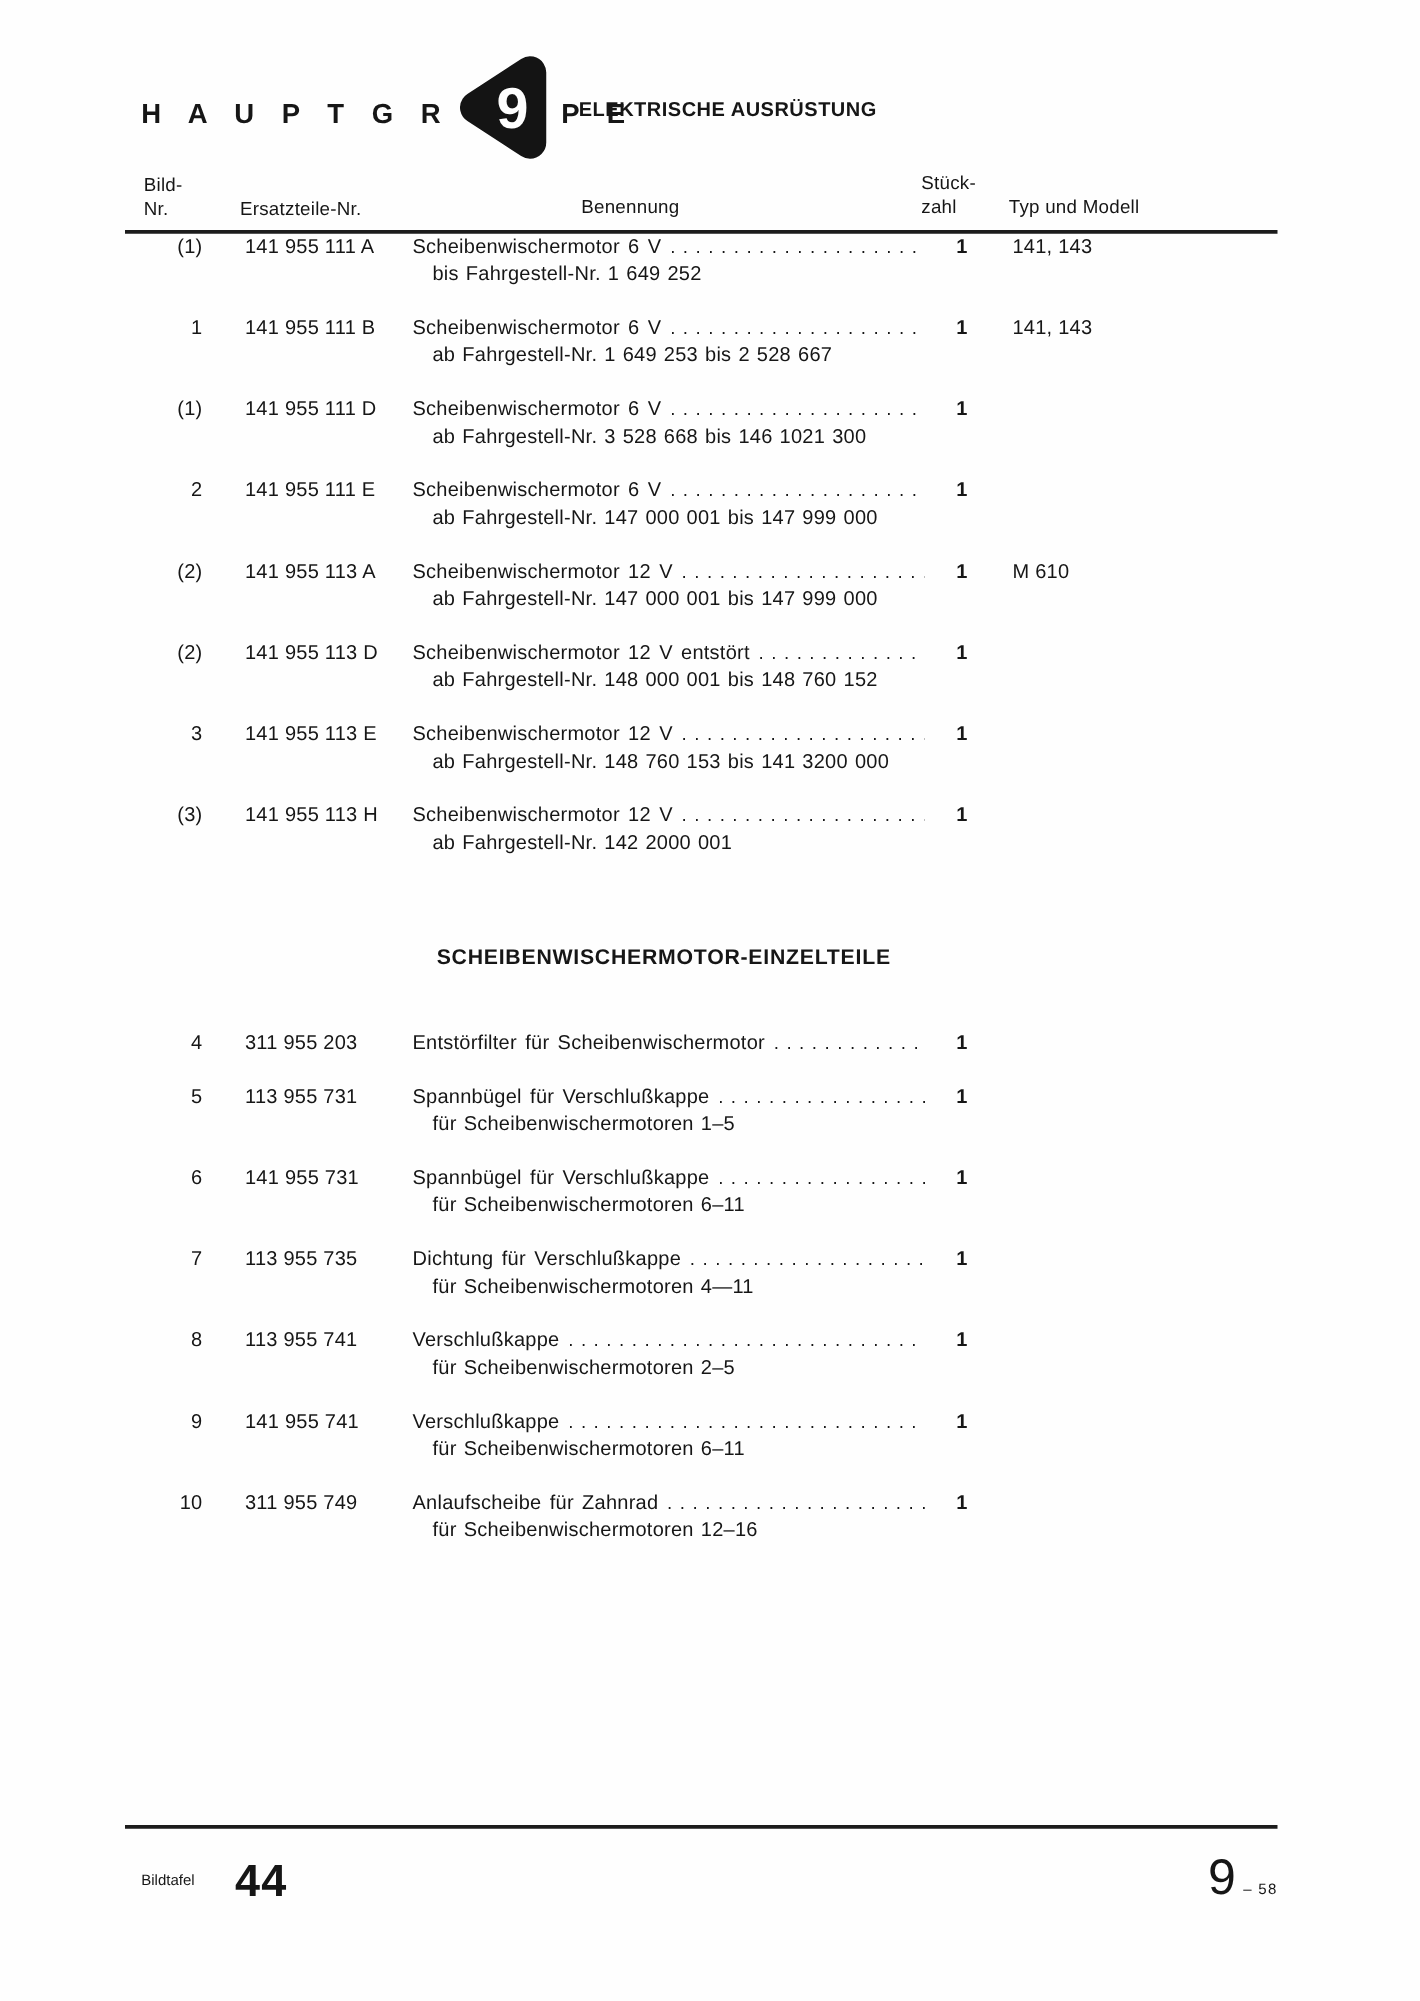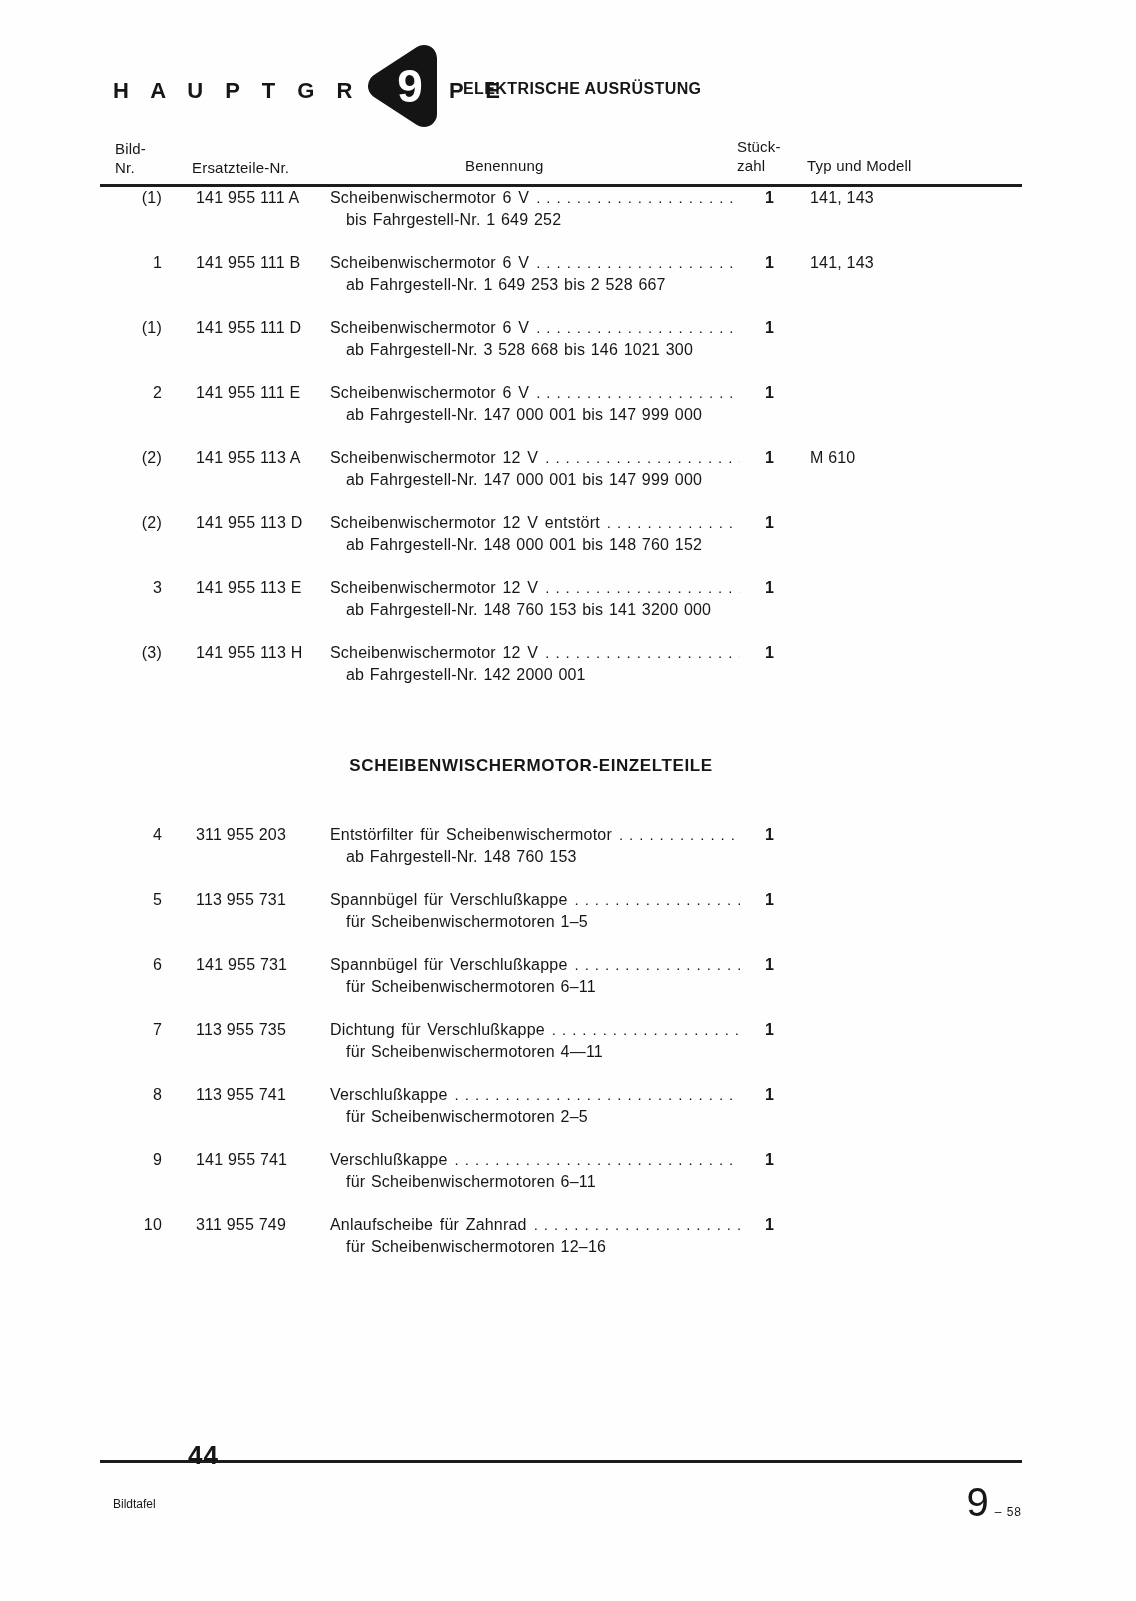--- a/index.html
+++ b/index.html
@@ -55,21 +55,21 @@
     letter-spacing:6px;padding-left:7px;font-size:15px;
   }
   .detail{padding-left:16px;white-space:nowrap;word-spacing:1px;}
   .qty{padding-left:25px;font-weight:700;}
   .model{white-space:nowrap;}
   
   .rule-bottom{
     position:absolute;left:100px;top:1460px;width:922px;height:3px;background:#1c1c1c;
   }
   .foot-label{position:absolute;left:113px;top:1497px;font-size:12px;}
-  .foot-plate{position:absolute;left:188px;top:1440px;font-size:26px;font-weight:700;letter-spacing:1px;}
+  .foot-plate{position:absolute;left:188px;top:1484px;font-size:36px;font-weight:700;letter-spacing:1px;}
   .foot-right{position:absolute;right:114px;top:1480px;display:flex;align-items:baseline;}
   .foot-group{font-size:40px;font-weight:400;}
   .foot-page{font-size:12px;margin-left:6px;letter-spacing:1px;}
 </style>
 </head>
 <body>
 
 <div class="page">
 
   <div class="brand-label">H A U P T G R U P P E</div>
@@ -212,21 +212,20 @@
     <div class="section-title second">SCHEIBENWISCHERMOTOR-EINZELTEILE</div>
 
     <div class="row">
       <div class="c bild">4</div>
       <div class="c part">311 955 203</div>
       <div class="c name">
         <div class="nline">
             <span class="nm">Entstörfilter für Scheibenwischermotor</span>
             <span class="dots">......................................................................</span>
           </div>
-        <div class="detail">ab Fahrgestell-Nr. 148 760 153</div>
       </div>
       <div class="c qty">1</div>
       <div class="c model"></div>
     </div>
 
     <div class="row">
       <div class="c bild">5</div>
       <div class="c part">113 955 731</div>
       <div class="c name">
         <div class="nline">

